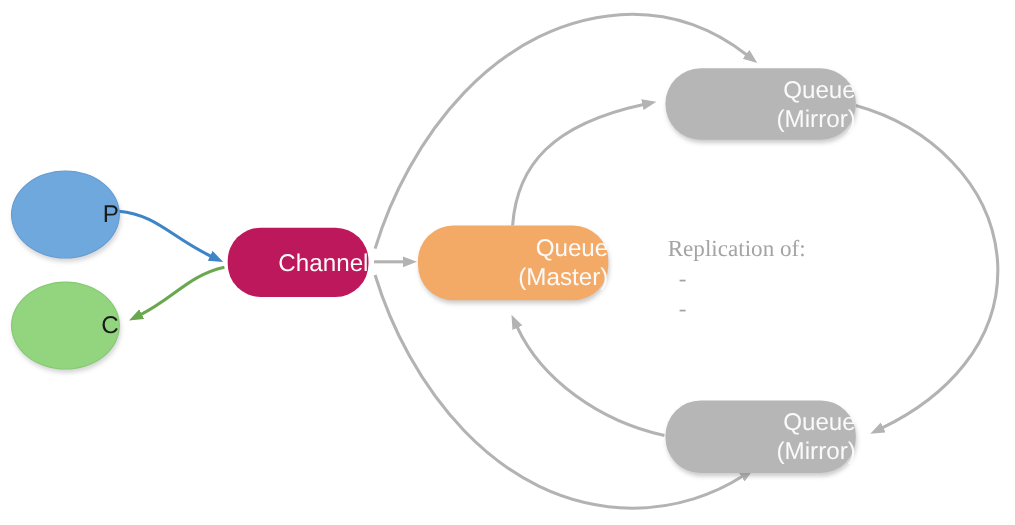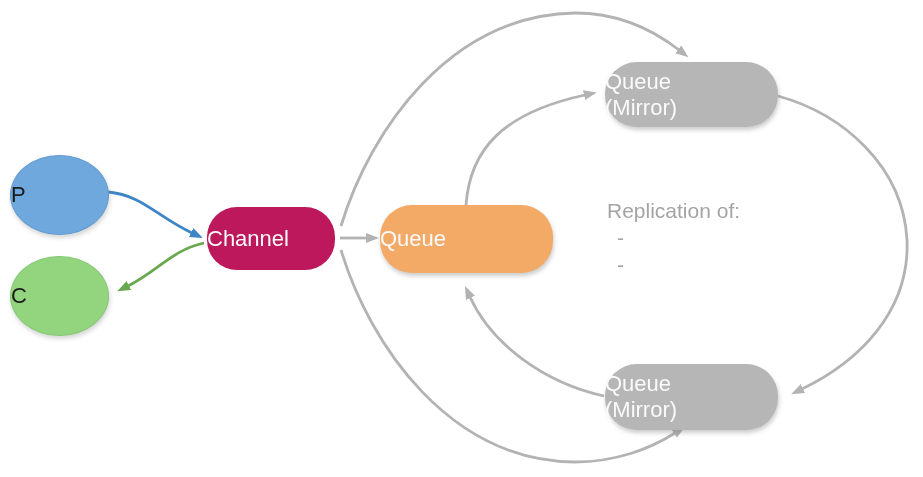--- a/index.html
+++ b/index.html
@@ -3,37 +3,37 @@
 <meta charset="utf-8">
 <style>
   html,body{margin:0;padding:0;background:#ffffff;}
   .stage{
     position:relative;width:923px;height:477px;background:#ffffff;overflow:hidden;
     font-family:"Liberation Sans", sans-serif;
   }
   .wires{position:absolute;left:0;top:0;z-index:1;}
   .node{
     position:absolute;z-index:2;display:flex;flex-direction:column;
-    align-items:flex-start;justify-content:center;text-align:center;
+    align-items:flex-end;justify-content:center;text-align:center;
     color:#fafafa;font-size:22px;line-height:26px;
   }
   .ellipse{
     border-radius:50%;color:#1a1a1a;font-size:22px;
     box-shadow:1px 3px 4px rgba(120,120,120,.30);
   }
   .producer{left:10px;top:155px;width:97px;height:78px;background:#6fa8dc;border:1px solid #639bd2;}
   .consumer{left:10px;top:256px;width:97px;height:78px;background:#93d47f;border:1px solid #83ca70;}
   .rbox{border-radius:32px;box-shadow:1px 3px 4px rgba(110,110,110,.35);}
   .channel{left:207px;top:207px;width:128px;height:63px;background:#be185d;border-radius:30px;}
   .master{left:380px;top:205px;width:173px;height:68px;background:#f3aa67;}
   .mirror-top{left:605px;top:62px;width:173px;height:65px;background:#b6b6b6;}
   .mirror-bottom{left:605px;top:364px;width:173px;height:66px;background:#b6b6b6;}
   .note{
-    position:absolute;z-index:2;left:607px;top:197px;width:310px;
-    color:#a4a4a4;font-size:21px;line-height:27px;
+    position:absolute;z-index:2;left:607px;top:213px;width:310px;
+    color:#a4a4a4;font-size:21px;line-height:27px;font-family:Liberation Serif, serif;
   }
   .note-item{display:flex;padding-left:10px;}
   .note-item .dash{width:49px;flex:0 0 49px;}
 </style>
 </head>
 <body>
 
 <div class="stage">
 
   <svg class="wires" width="923" height="477" viewBox="0 0 923 477">
@@ -66,20 +66,21 @@
   <div class="node ellipse consumer">
     <span>C</span>
   </div>
 
   <div class="node channel">
     <span>Channel</span>
   </div>
 
   <div class="node rbox master">
     <span>Queue</span>
+    <span>(Master)</span>
   </div>
 
   <div class="node rbox mirror-top">
     <span>Queue</span>
     <span>(Mirror)</span>
   </div>
 
   <div class="node rbox mirror-bottom">
     <span>Queue</span>
     <span>(Mirror)</span>

